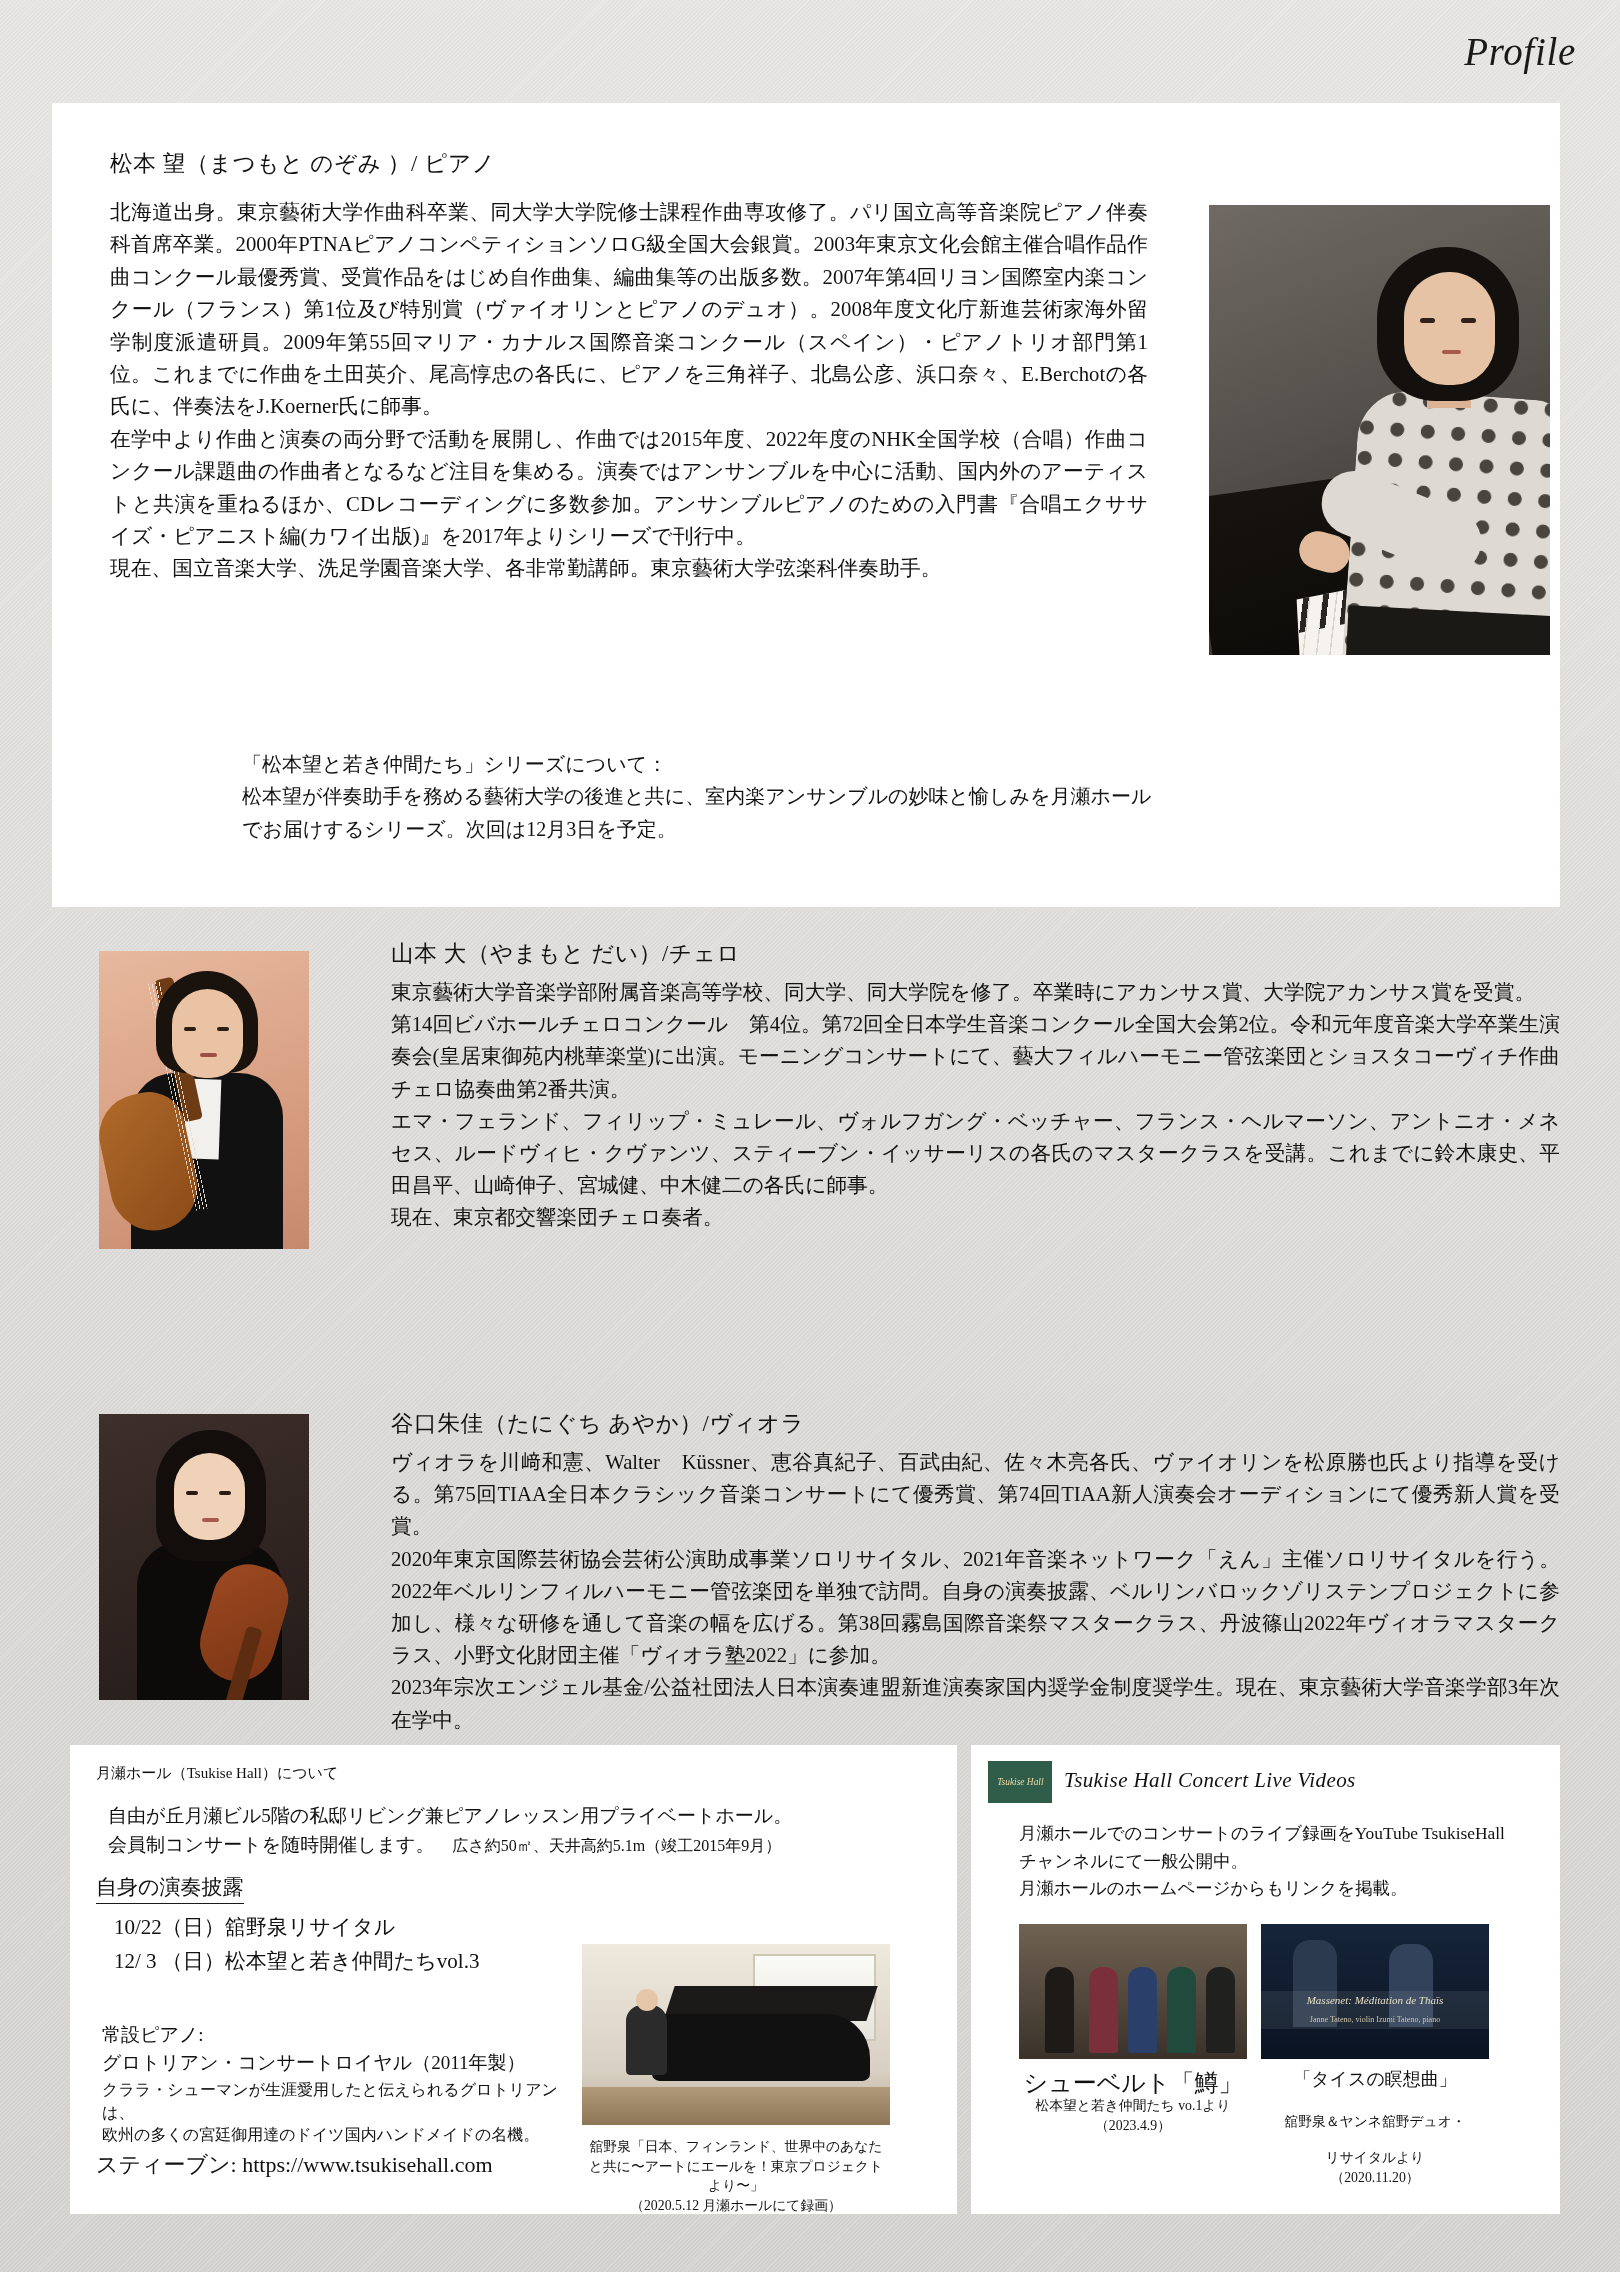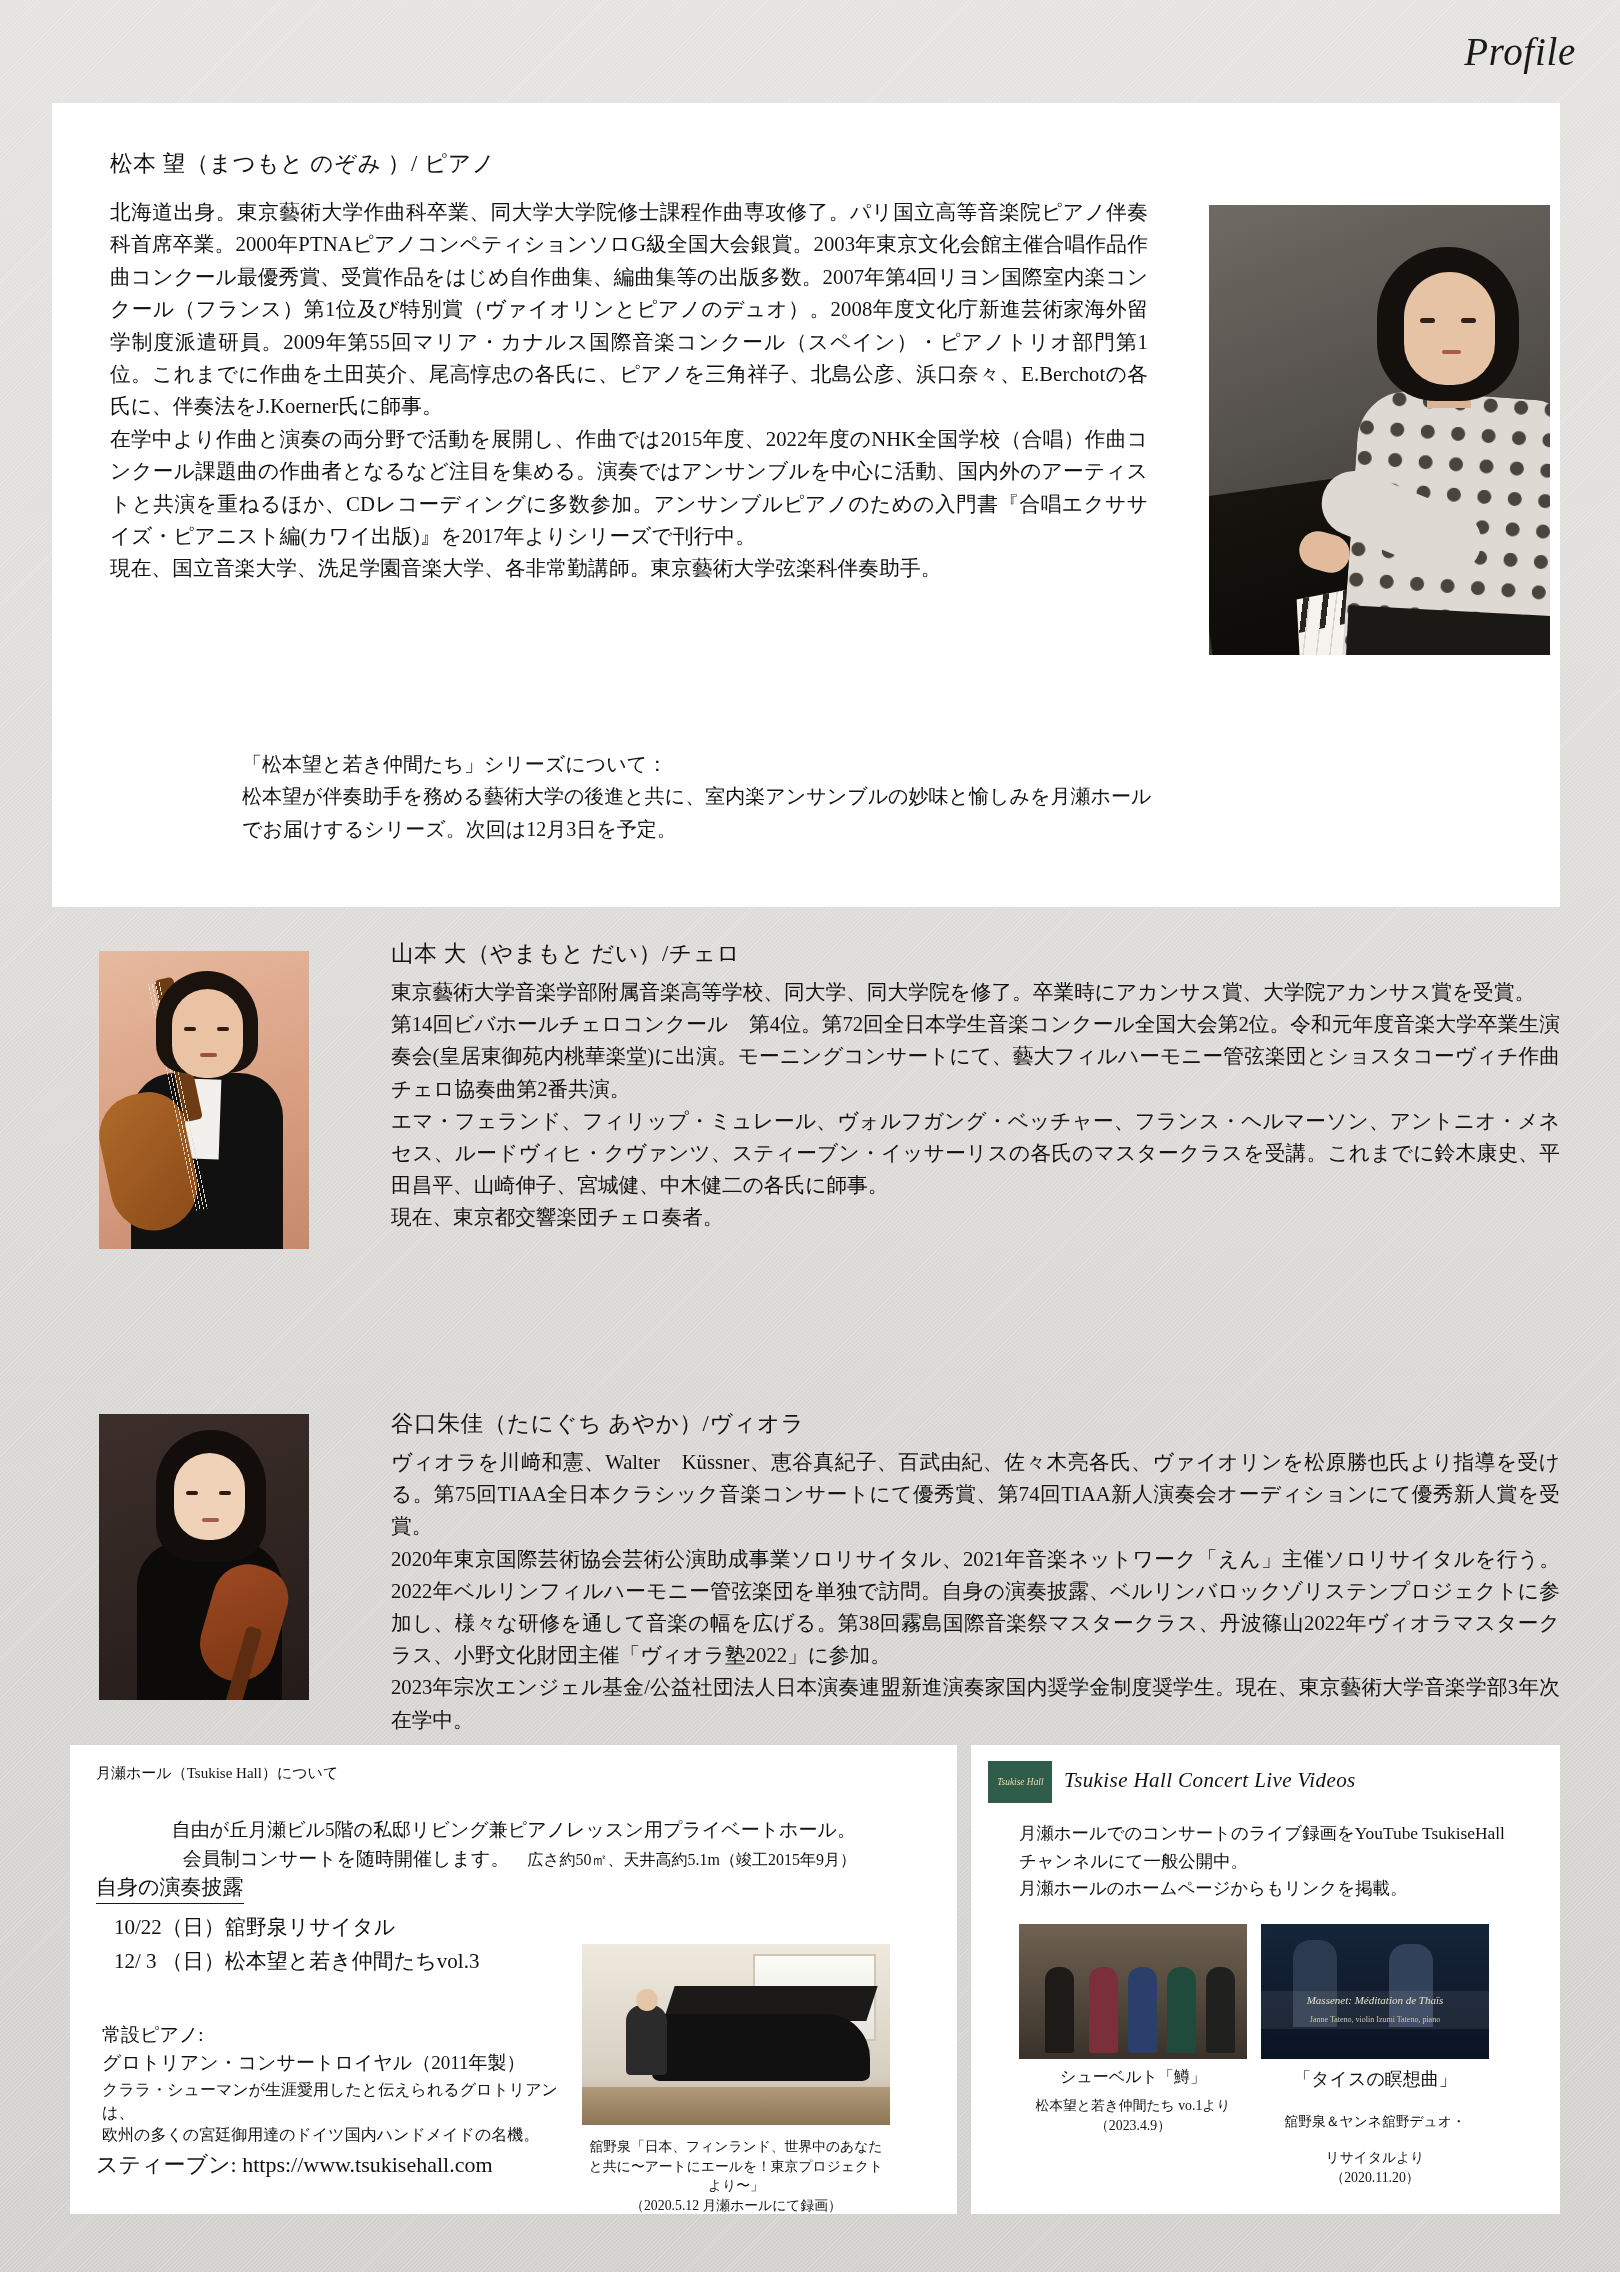--- a/index.html
+++ b/index.html
@@ -126,21 +126,21 @@
   .ph3-dress{ position:absolute; left:38px; top:128px; width:145px; height:167px; background:#0d0b0a; border-radius:44px 44px 0 0;}
   .ph3-viola{ position:absolute; left:107px; top:150px; width:75px; height:118px; background:linear-gradient(140deg,#9d4a22,#7a3413); border-radius:36px 32px 38px 38px; transform:rotate(16deg);}
   .ph3-vneck{ position:absolute; left:135px; top:212px; width:16px; height:94px; background:#5e2c10; transform:rotate(16deg); border-radius:4.4px;}
 
   
   .cardBL {
     position:absolute; left:70px; top:1745px; width:887px; height:469px;
     background:#ffffff;
   }
   .bl-title { position:absolute; left:26px; top:19px; font-size:15px;}
-  .bl-sub { position:absolute; left:38px; top:71px; width:748px; font-size:19px; line-height:1.5;text-align:right;}
+  .bl-sub { position:absolute; left:38px; top:57px; width:748px; font-size:19px; line-height:1.5;}
   .bl-sub p { margin:0; }
   .bl-small { font-size:16px; }
   .bl-h2 { position:absolute; left:26px; top:128px; font-size:21px; border-bottom:1.5px solid #1b1b1b; padding-bottom:1.5px;}
   .bl-sched { position:absolute; left:44px; top:165px; font-size:21px; line-height:1.62;}
   .bl-sched p { margin:0; }
   .bl-piano-h { position:absolute; left:32px; top:277px; font-size:19px;}
   .bl-piano-1 { position:absolute; left:32px; top:305px; font-size:19px;}
   .bl-piano-2 { position:absolute; left:32px; top:334px; width:479px; font-size:16px; line-height:1.42;}
   .bl-piano-2 p { margin:0; }
   .bl-hp { position:absolute; left:26px; top:405px; font-size:22px;}
@@ -170,21 +170,21 @@
   .t1-bg{position:absolute;inset:0;background:linear-gradient(180deg,#6f6252 0%,#3a322a 100%);}
   .t1-fig{position:absolute;bottom:5.8px;width:29px;height:86px;border-radius:13px 13px 2.9px 2.9px;}
   .br-thumb2 { position:absolute; left:290px; top:179px; width:228px; height:135px; background:#0f1b2c; overflow:hidden;}
   .t2-bg{position:absolute;inset:0;background:linear-gradient(180deg,#16253a 0%,#0a1322 100%);}
   .t2-band{position:absolute;left:0;top:67px;width:100%;height:38px;background:rgba(255,255,255,.08);}
   .t2-txt{position:absolute;left:0;top:70px;width:100%;text-align:center;color:#e9e1c6;font-size:11px;font-style:italic;}
   .t2-txt2{position:absolute;left:0;top:91px;width:100%;text-align:center;color:#cfc6ab;font-size:8px;}
   .t2-p1{position:absolute;left:32px;top:16px;width:44px;height:87px;background:#2b3a4e;border-radius:17.4px 17.4px 0 0;}
   .t2-p2{position:absolute;left:128px;top:20.3px;width:44px;height:83px;background:#31425a;border-radius:17.4px 17.4px 0 0;}
 
-  .br-c1 { position:absolute; left:48px; top:322px; width:228px; text-align:center; font-size:16px;}
+  .br-c1 { position:absolute; left:48px; top:322px; width:228px; text-align:center; font-size:24px;}
   .br-c1s { position:absolute; left:48px; top:351px; width:228px; text-align:center; font-size:13.8px; line-height:1.45;}
   .br-c1s p{margin:0;}
   .br-c2 { position:absolute; left:290px; top:322px; width:228px; text-align:center; font-size:18px;}
   .br-c2s { position:absolute; left:290px; top:351px; width:228px; text-align:center; font-size:13.8px; line-height:1.45;}
   .br-c2s p{margin:16px;}
 </style>
 </head>
 <body>
 
 <div class="page">

